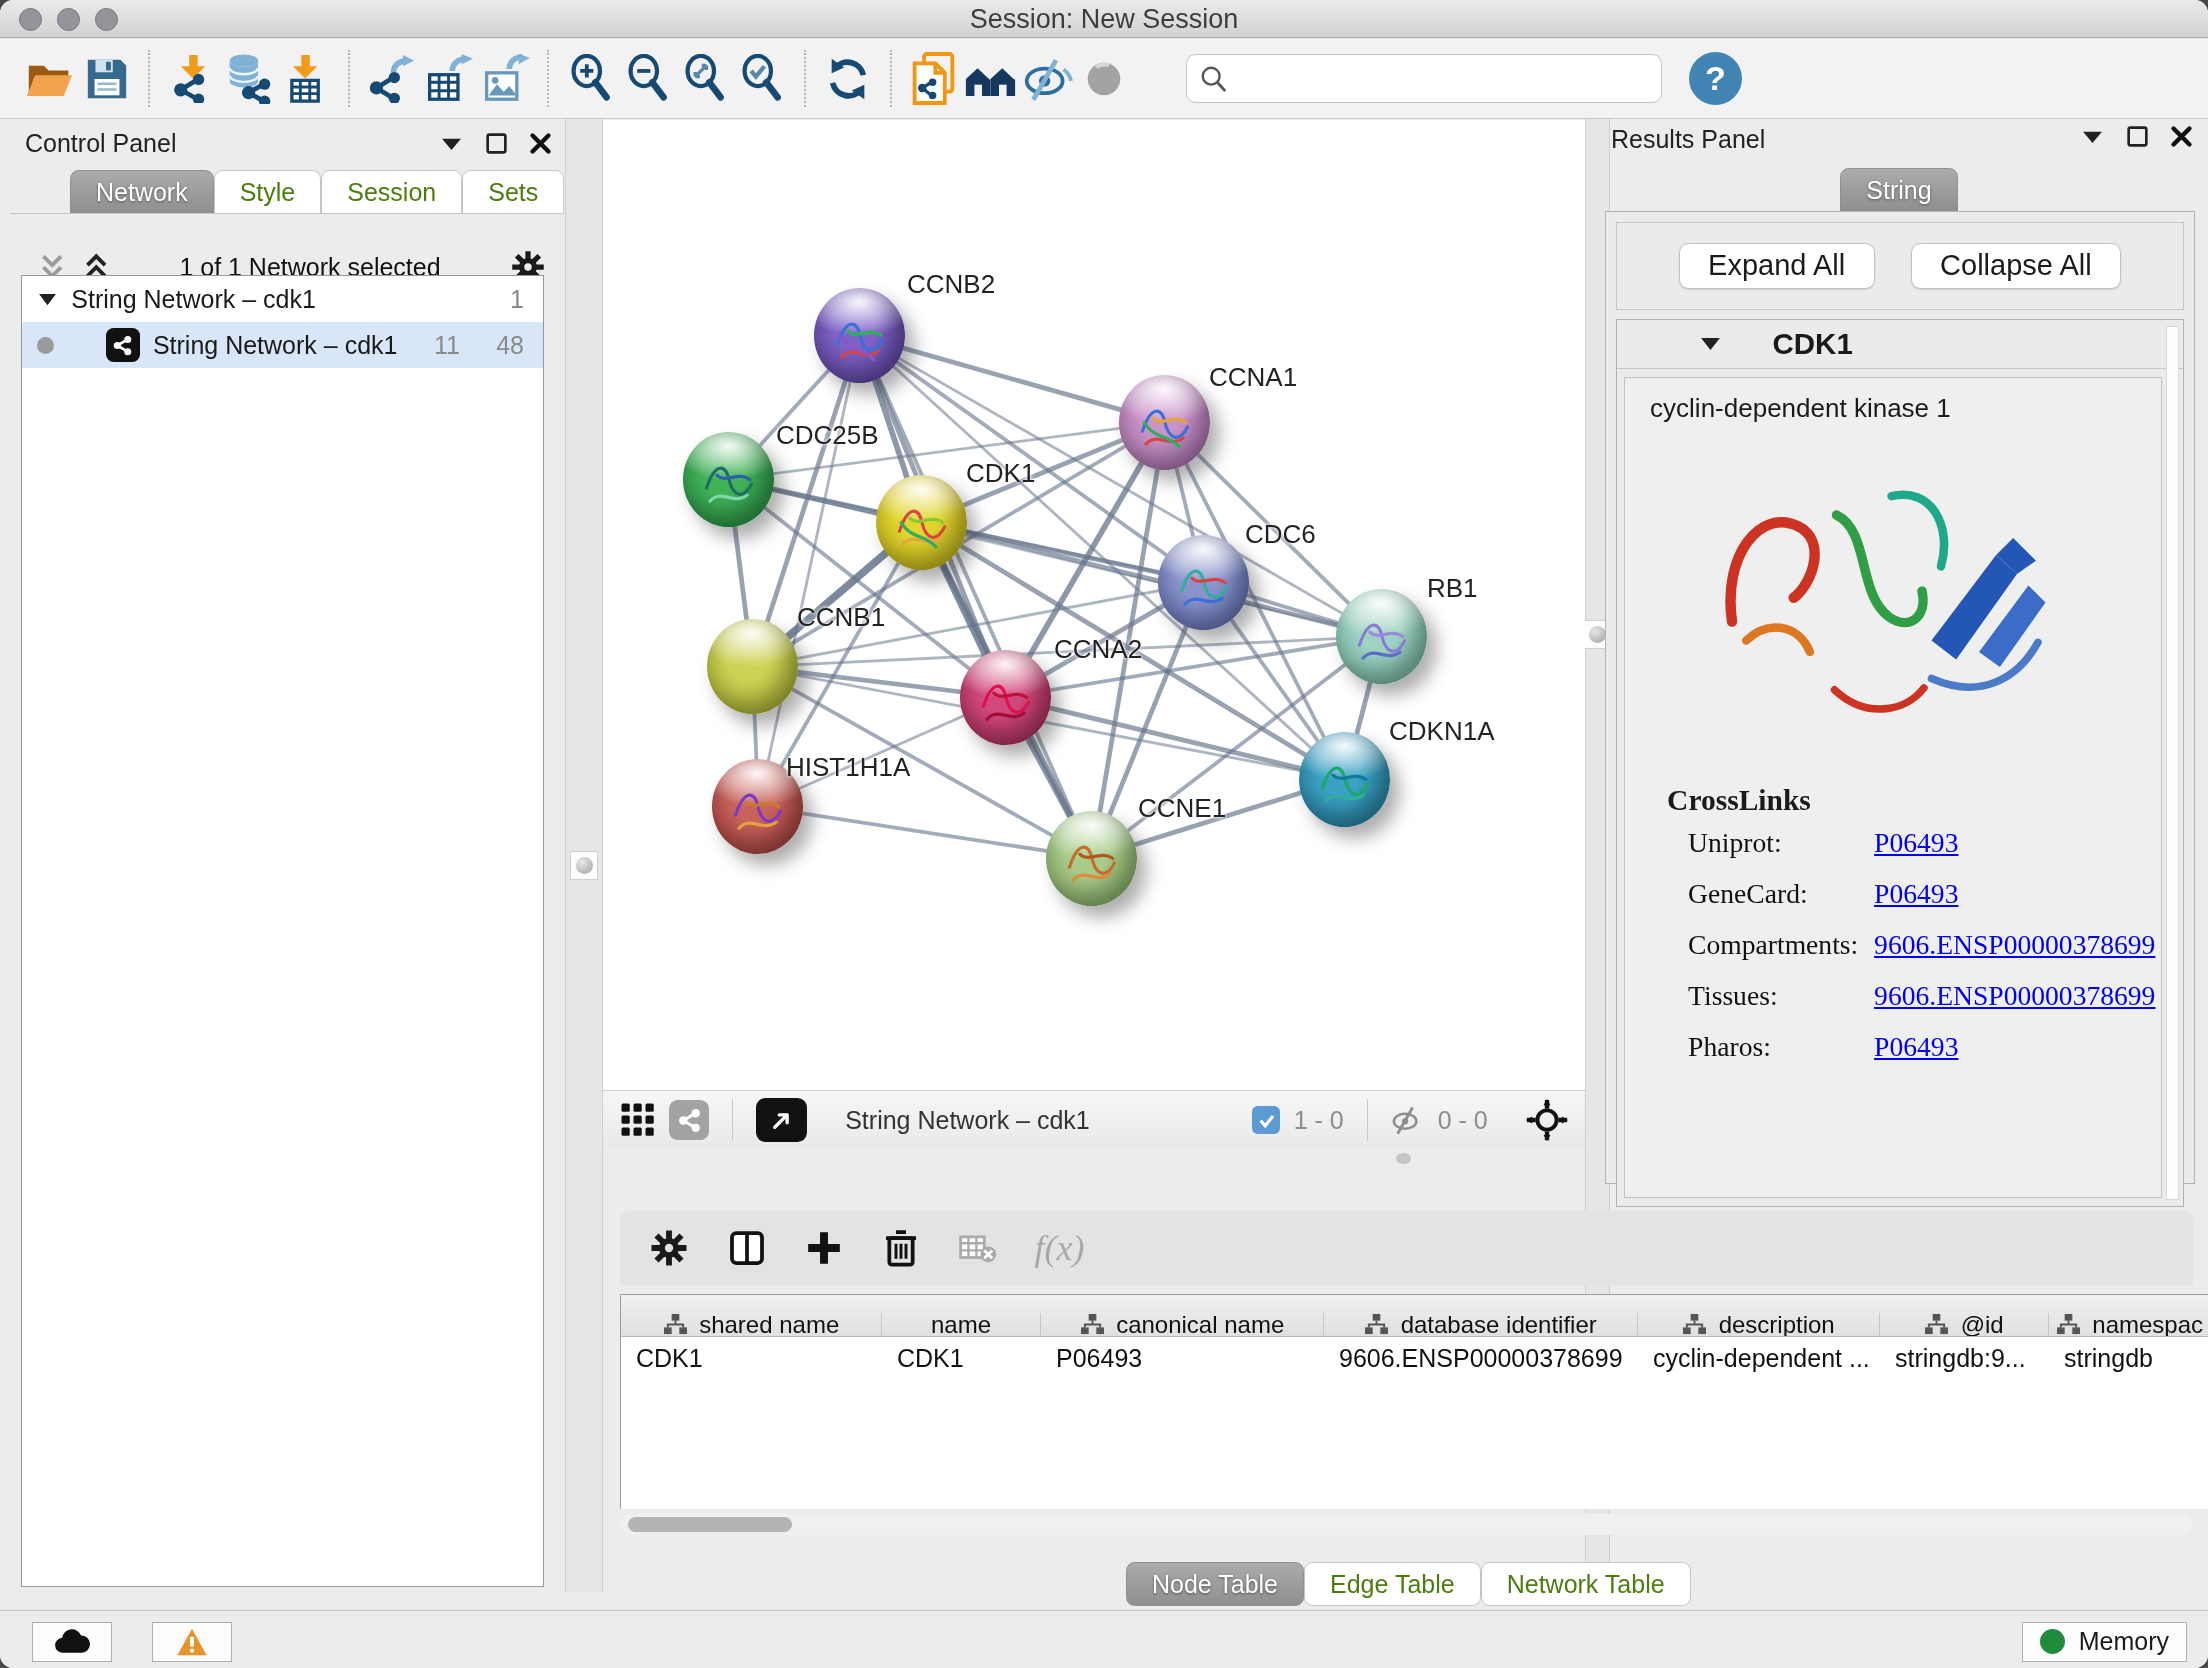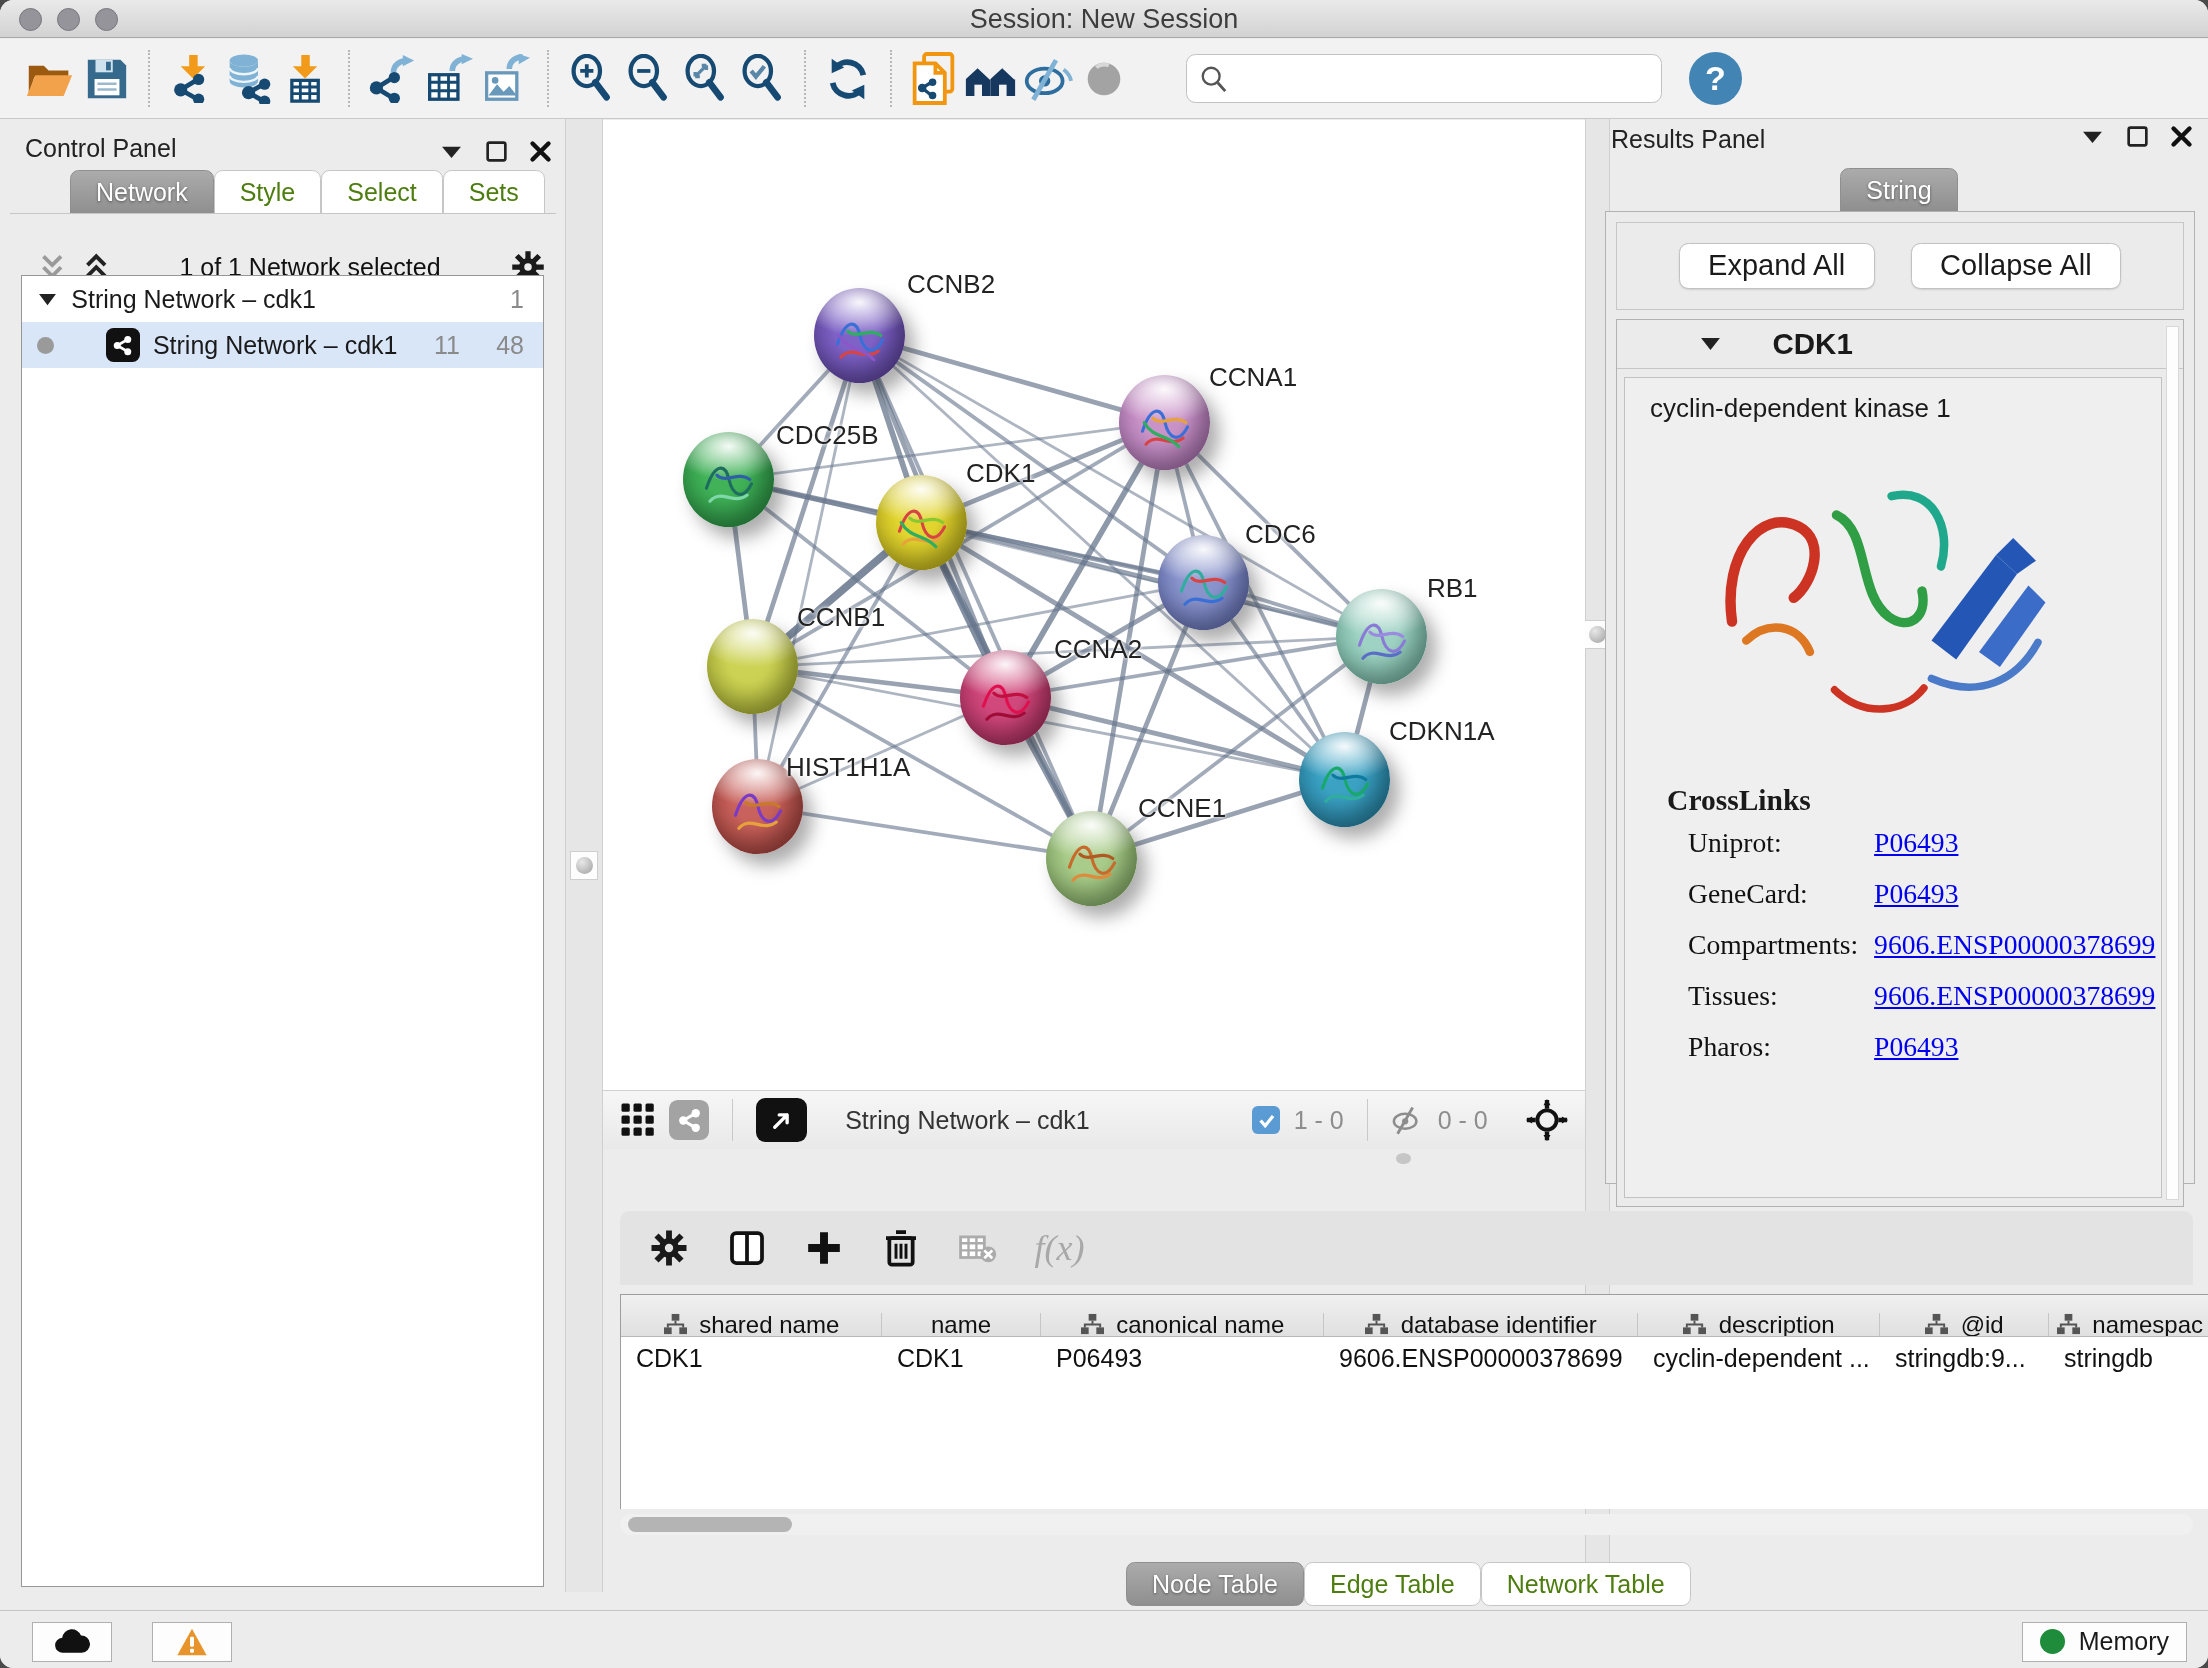--- a/index.html
+++ b/index.html
@@ -27,21 +27,21 @@
       font-size:34px;font-weight:bold;display:flex;align-items:center;justify-content:center;flex:none;}
   
   .panel-title{font-size:25px;color:#222;}
   .panel-ctls{display:flex;align-items:center;gap:21px;}
   .tab{height:44px;padding:0 25px;display:flex;align-items:center;font-size:25px;background:#fff;
       border:1px solid #c6c6c6;border-radius:8.6px 8.6px 0 0;color:#4d7c0f;}
   .tab.active{background:linear-gradient(#ababab,#8f8f8f);color:#fff;border-color:#8f8f8f;
       text-shadow:0 1px 2.9px rgba(0,0,0,.45);}
   
   .control-panel{position:absolute;left:0;top:119px;width:565px;height:1473px;background:#ececec;}
-  .cp-header{position:absolute;left:25px;right:13.3px;top:5.7px;height:38px;display:flex;align-items:flex-end;gap:8px;}
+  .cp-header{position:absolute;left:25px;right:13.3px;top:5.7px;height:38px;display:flex;align-items:center;gap:8px;}
   .cp-tabs{position:absolute;left:70px;top:51px;display:flex;}
   .cp-line{position:absolute;left:9.5px;right:9.5px;top:94px;border-top:1px solid #c6c6c6;}
   .cp-sub{position:absolute;left:38px;right:19px;top:126px;height:44px;display:flex;align-items:center;gap:15px;}
   .cp-status{flex:1;text-align:center;font-size:25px;color:#111;}
   .tree-box{position:absolute;left:21px;top:156px;width:523px;height:1312px;background:#fff;border:1.9px solid #979797;}
   .tree-row{height:46px;display:flex;align-items:center;font-size:25px;padding:0 19px 0 15px;gap:13.3px;}
   .tree-row .cnt{color:#8a8a8a;}
   .tree-row.selected{background:#d9e6f8;}
   .tree-indent{width:25px;flex:none;}
   .dot{width:17px;height:17px;border-radius:50%;background:#9a9a9a;flex:none;}
@@ -291,21 +291,21 @@
             <rect x="3" y="3" width="20" height="20" rx="2" fill="none" stroke="#222" stroke-width="3"></rect>
           </svg>
         <svg width="23" height="23" viewBox="0 0 26 26">
             <path d="M4 4l18 18M22 4L4 22" stroke="#111" stroke-width="5" stroke-linecap="round"></path>
           </svg>
       </span>
     </div>
     <div class="cp-tabs" id="cp-tabs">
         <span class="tab active">Network</span>
         <span class="tab">Style</span>
-        <span class="tab">Select</span>
+        <span class="tab">Session</span>
         <span class="tab">Sets</span>
       </div>
     <div class="cp-line"></div>
     <div class="cp-sub">
       <svg width="28.5" height="28.5" viewBox="0 0 26 26">
           <path d="M5 3l8 8 8-8M5 13l8 8 8-8" stroke="#9a9a9a" stroke-width="3.5" fill="none"></path>
         </svg>
       <svg width="28.5" height="28.5" viewBox="0 0 26 26">
           <path d="M5 11l8-8 8 8M5 21l8-8 8 8" stroke="#222" stroke-width="3.5" fill="none"></path>
         </svg>

